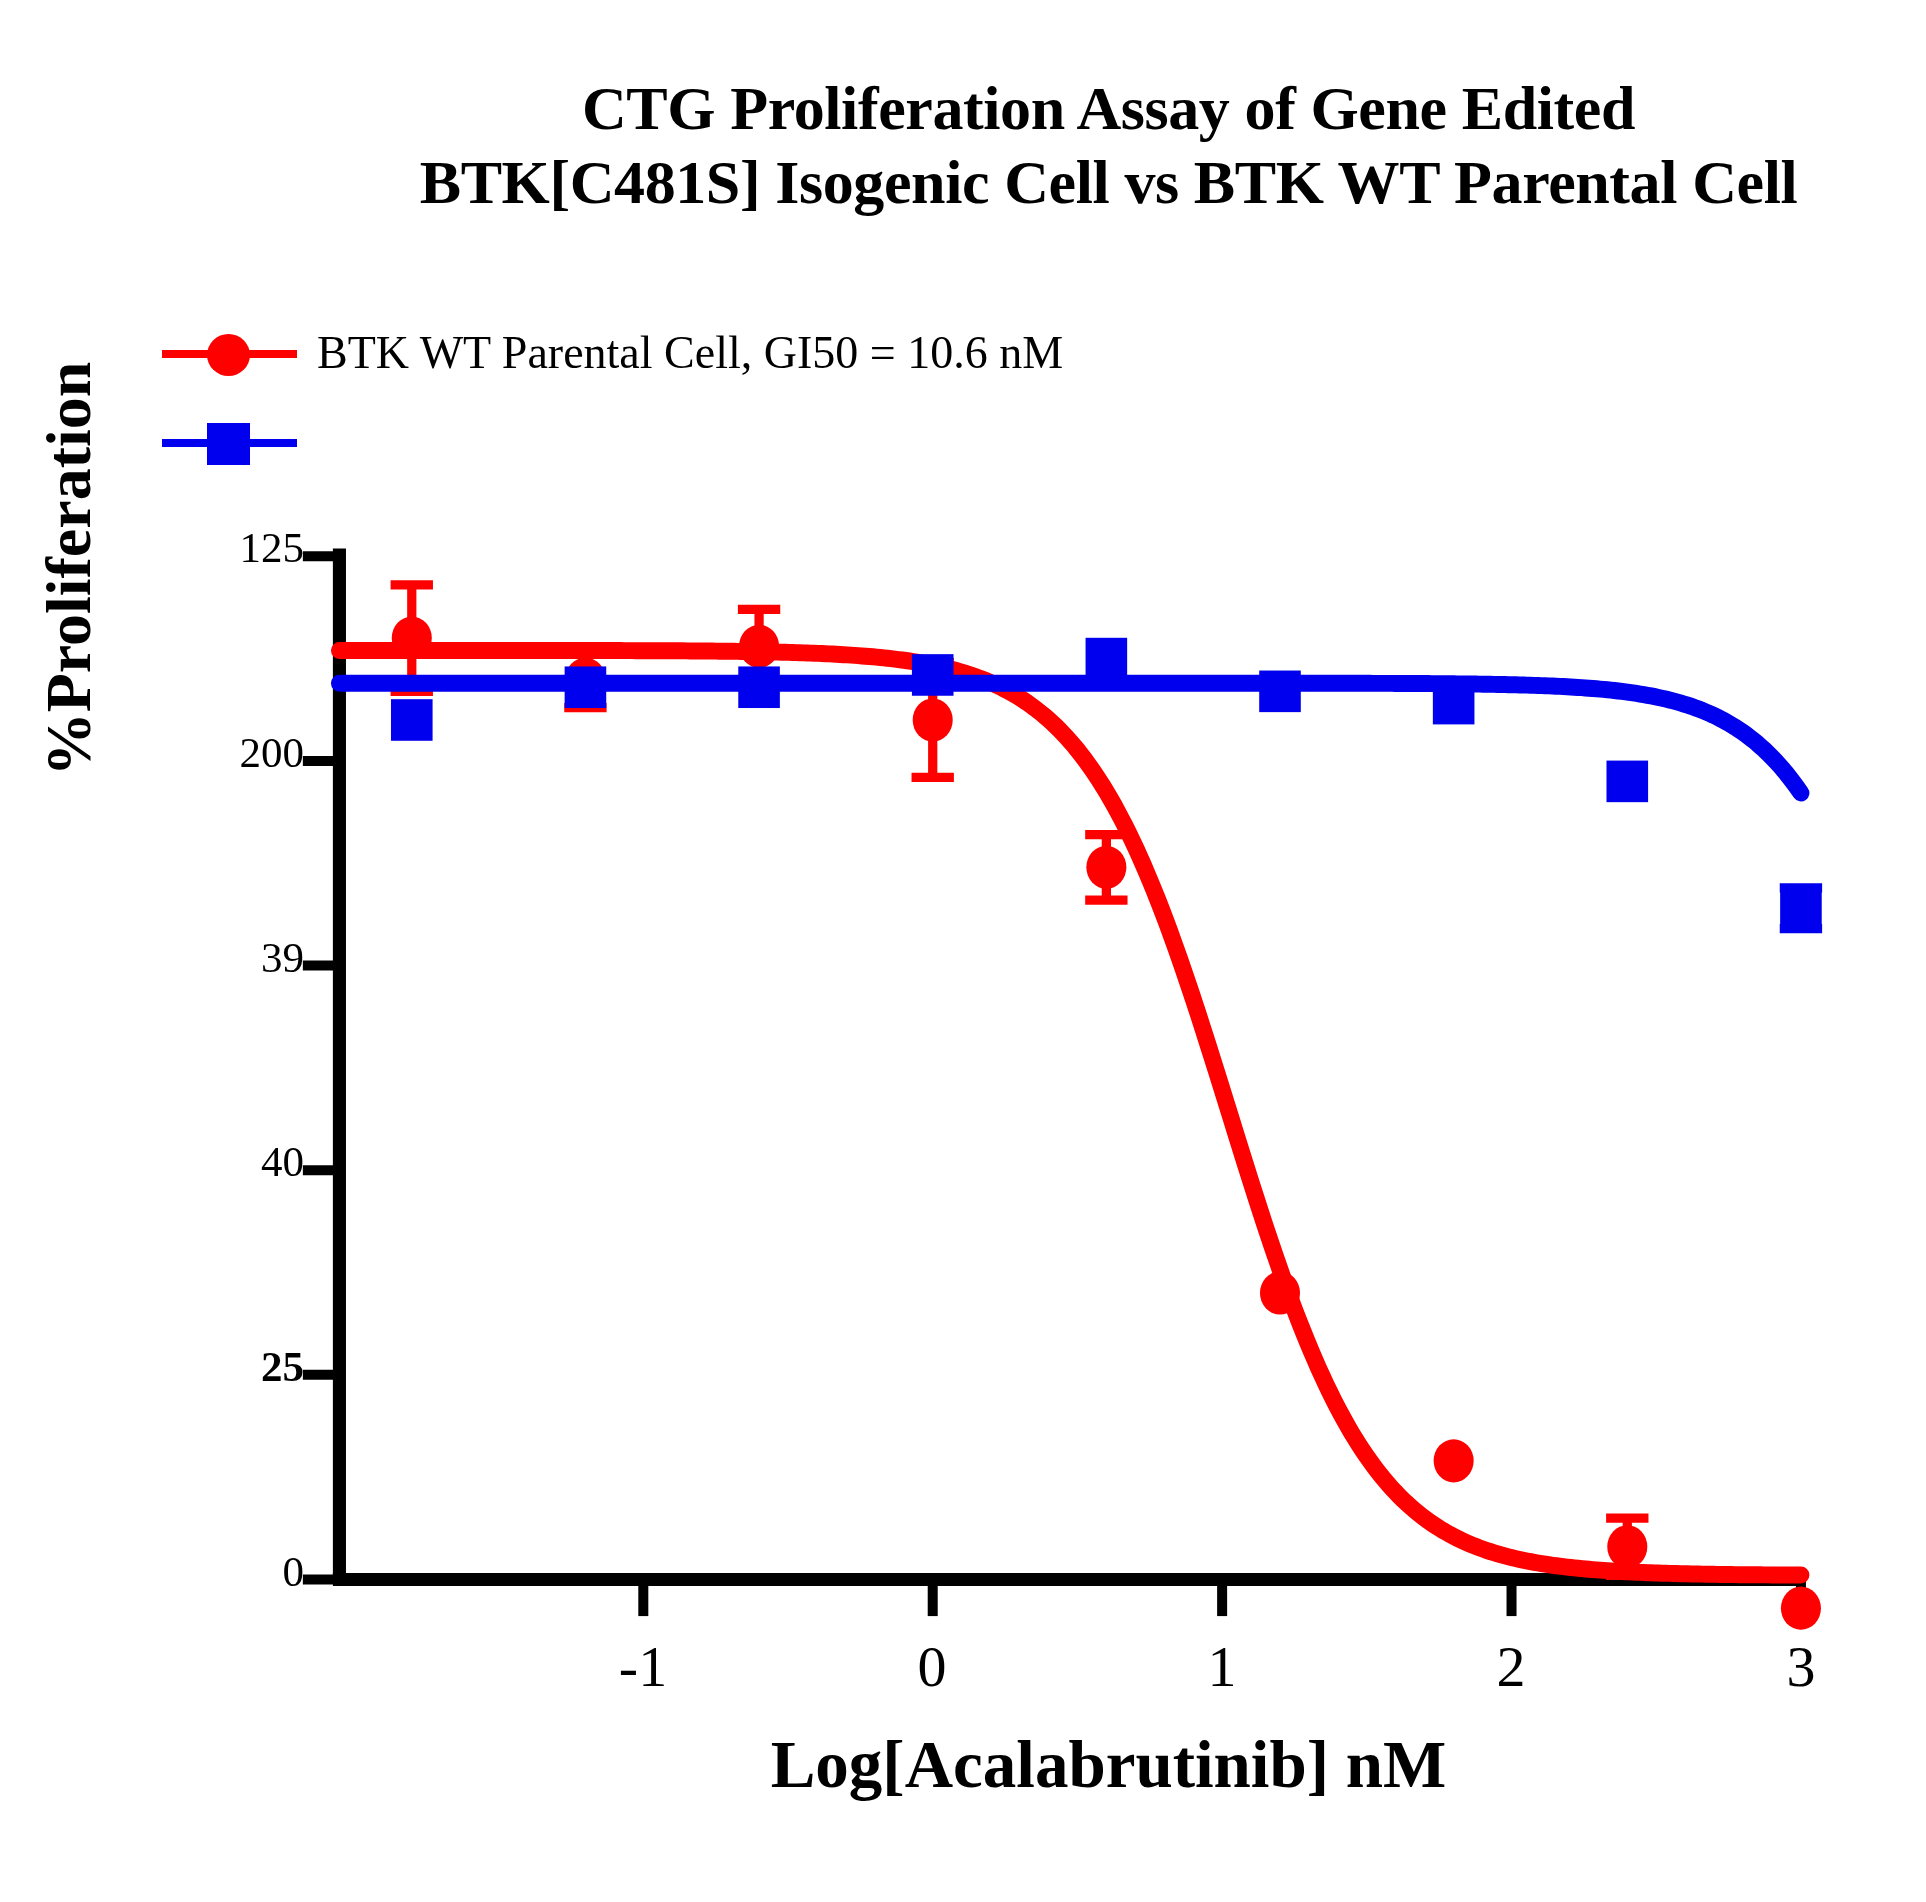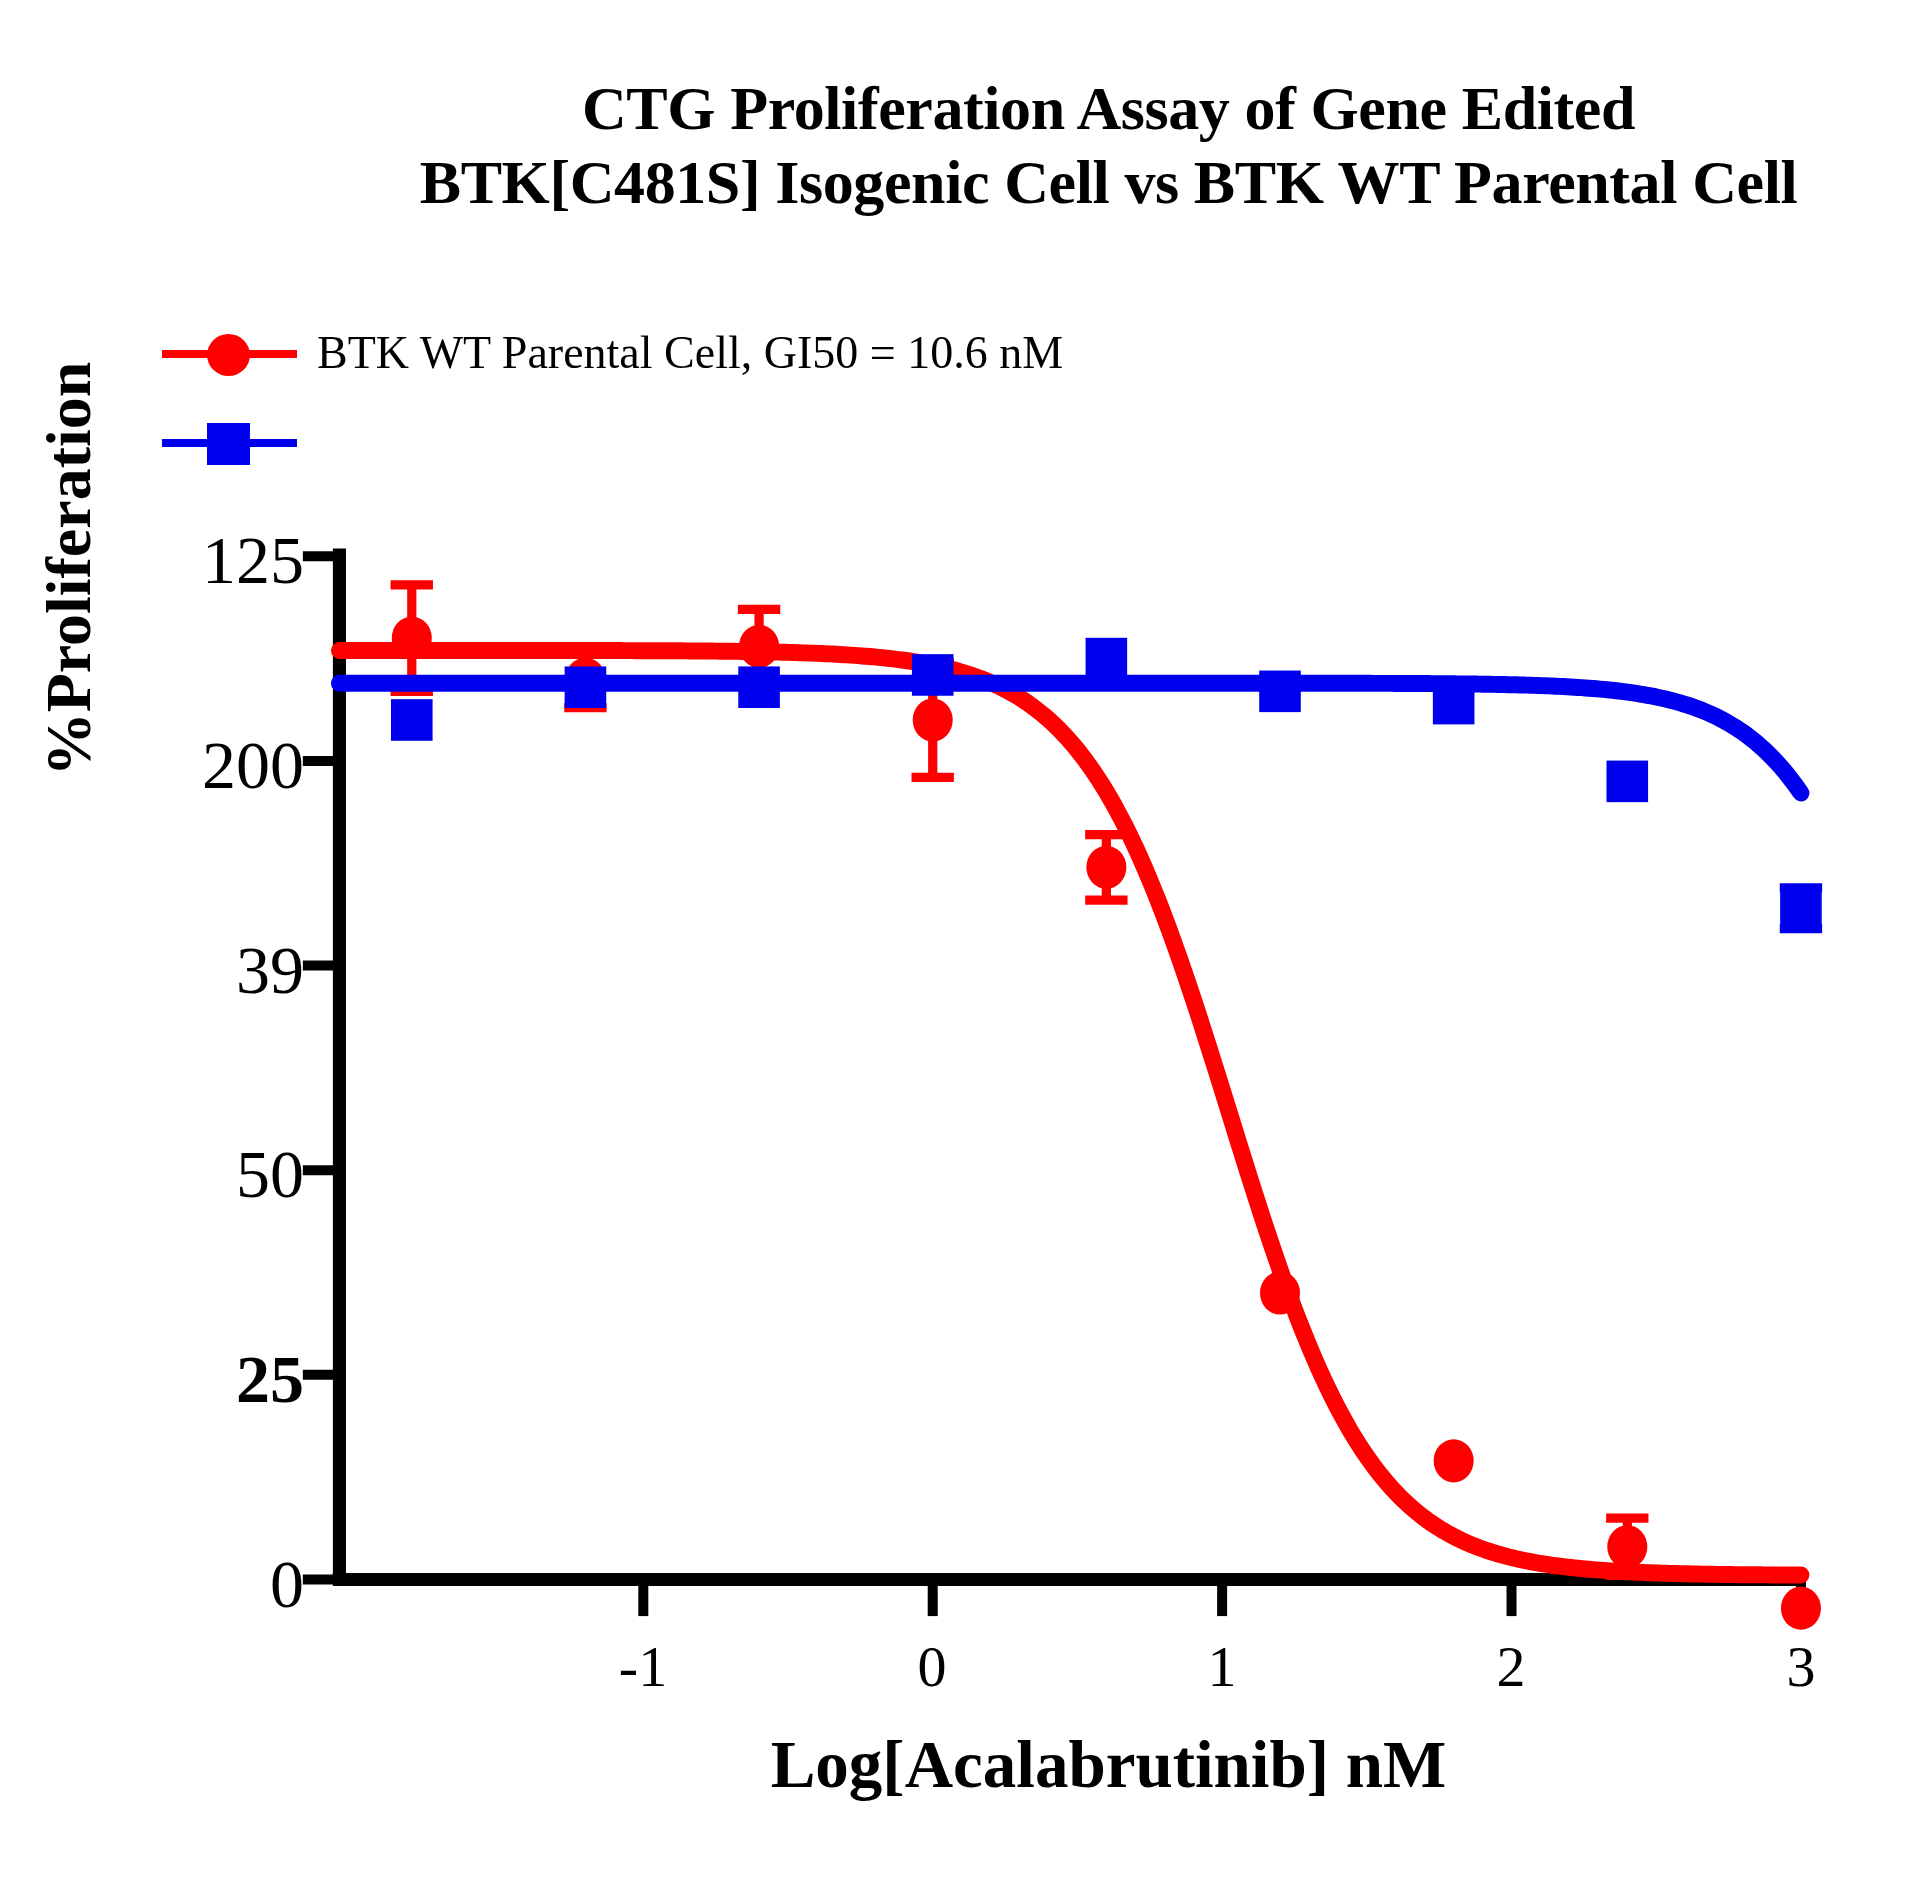--- a/index.html
+++ b/index.html
@@ -12,21 +12,21 @@
   .legend{position:absolute;left:162px;top:308px;width:2003px;}
   .legend-row{display:flex;align-items:center;height:89px;}
   .legend-key{width:135px;height:46px;position:relative;flex:0 0 135px;}
   .legend-key .bar{position:absolute;left:0;top:20px;width:135px;height:8.5px;}
   .legend-key .mk{position:absolute;left:45px;top:4.6px;width:43px;height:42px;}
   .mk.circle{border-radius:50%;}
   .legend-label{font-size:46px;white-space:nowrap;padding-left:20px;font-family:Liberation Serif, serif;}
 
   .plot-wrap{position:absolute;left:0;top:532px;width:2217px;height:1371px;}
   .ylabels{position:absolute;left:185px;top:0;width:154px;}
-  .ylab{position:absolute;right:0;font-size:68px;text-align:center;white-space:nowrap;line-height:1;}
+  .ylab{position:absolute;right:0;font-size:43px;text-align:center;white-space:nowrap;line-height:1;}
   .xlabels{position:absolute;top:1106px;left:0;width:2217px;}
   .xlab{position:absolute;font-size:58px;text-align:center;line-height:1;transform:translateX(-50%);}
 
   .ytitle{position:absolute;left:-162px;top:532px;width:462px;text-align:center;
           font-size:64px;font-weight:bold;transform:rotate(-90deg);transform-origin:50% 50%;white-space:nowrap;}
   .xtitle{position:absolute;left:0;top:1726px;width:2217px;text-align:center;font-size:67px;font-weight:bold;}
 
   svg{position:absolute;left:0;top:0;overflow:visible;}
 </style>
 </head>
@@ -112,21 +112,21 @@
           <rect x="2817.4356435643567" y="274.6999999999998" width="108" height="108" fill="#0000EE"></rect>
           <rect x="3268.3267326732675" y="359.72400000000016" width="108" height="108" fill="#0000EE"></rect>
           <rect x="3719.2178217821784" y="391.6080000000002" width="108" height="108" fill="#0000EE"></rect>
           <rect x="4170.108910891089" y="593.54" width="108" height="108" fill="#0000EE"></rect>
           <rect x="4621" y="923.008" width="108" height="108" fill="#0000EE"></rect>
         </g>
       </svg>
     <div class="ylabels" id="ylabels">
         <div class="ylab" style="top: 1018px; right: 35px;">0</div>
         <div class="ylab" style="top: 813px; right: 35px; font-weight: bold;">25</div>
-        <div class="ylab" style="top: 608px; right: 35px;">50</div>
+        <div class="ylab" style="top: 608px; right: 35px;">40</div>
         <div class="ylab" style="top: 404px; right: 35px;">39</div>
         <div class="ylab" style="top: 199px; right: 35px;">200</div>
         <div class="ylab" style="top: -5.8px; right: 35px;">125</div>
       </div>
     <div class="xlabels" id="xlabels">
         <div class="xlab" style="left: 643px;">-1</div>
         <div class="xlab" style="left: 932px;">0</div>
         <div class="xlab" style="left: 1222px;">1</div>
         <div class="xlab" style="left: 1511px;">2</div>
         <div class="xlab" style="left: 1801px;">3</div>

